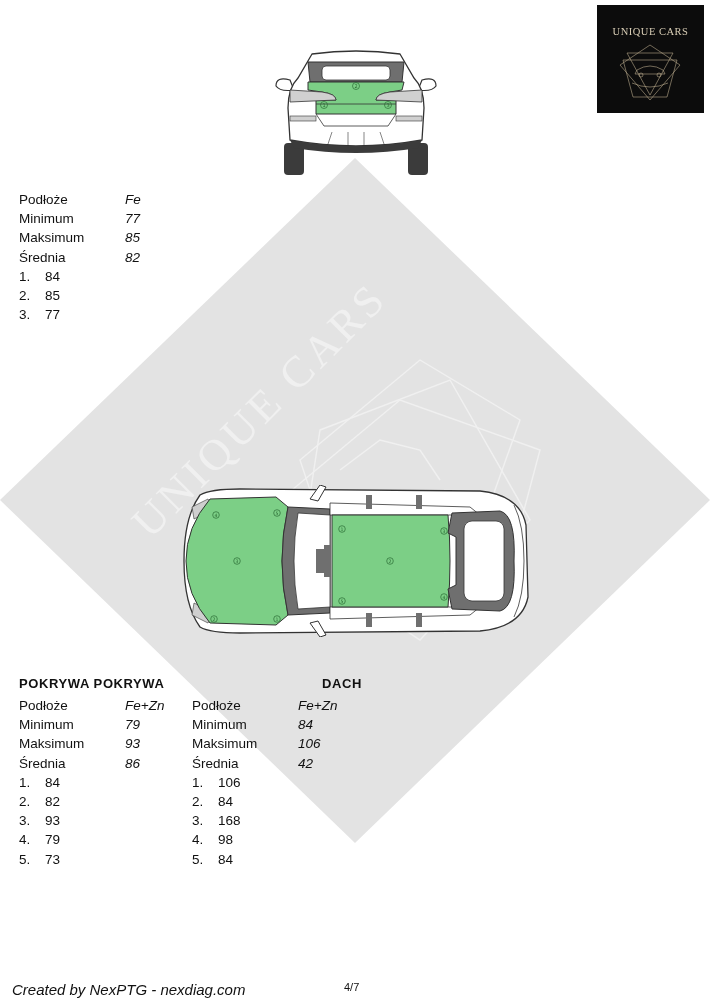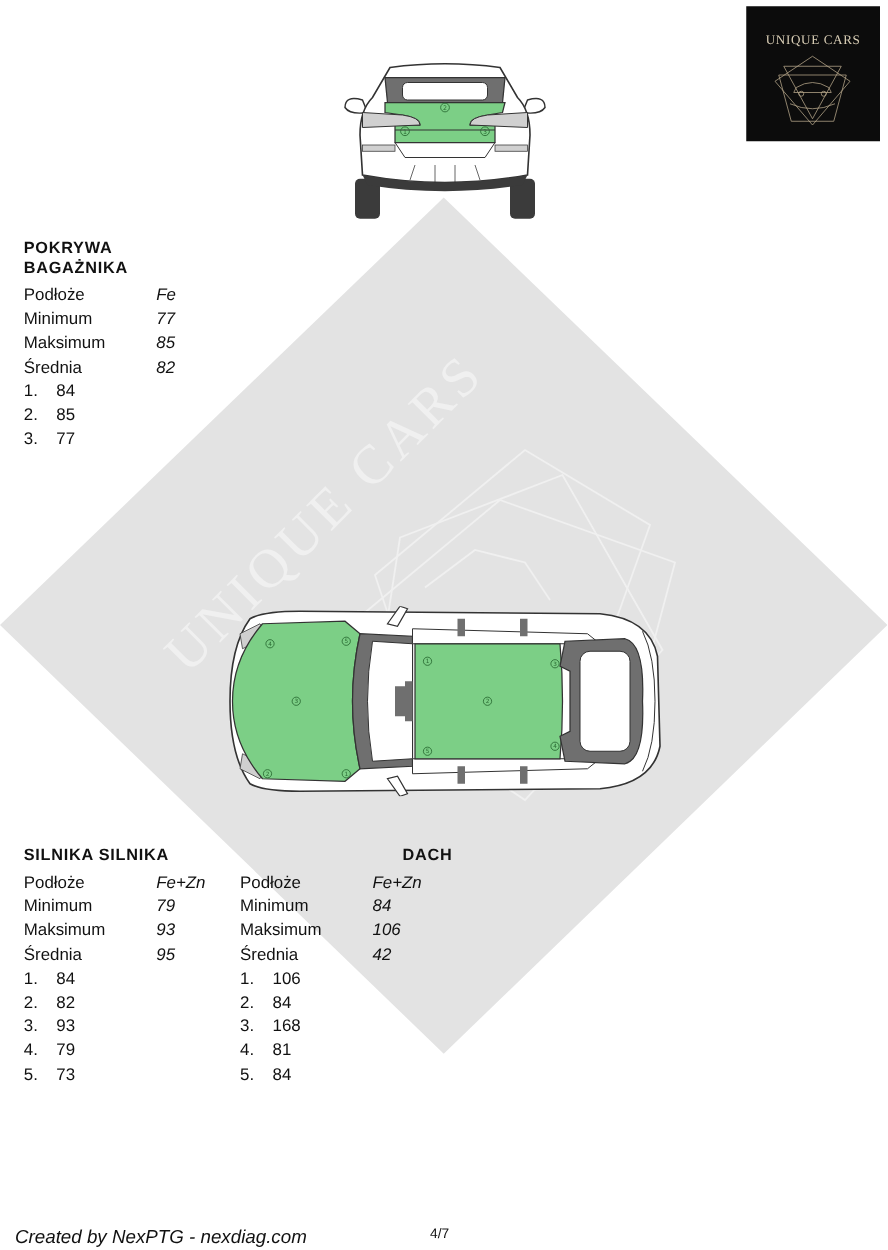--- a/index.html
+++ b/index.html
@@ -146,24 +146,20 @@
     <text x="97" y="29.6">5</text>
     <text x="162" y="45.6">1</text>
     <text x="210" y="77.6">2</text>
     <text x="264" y="47.6">3</text>
     <text x="264" y="113.6">4</text>
     <text x="162" y="117.6">5</text>
   </g>
 </svg>
 
 <div class="panel" style="left:19px; top:190px; width:170px;">
-  <div class="title">
-    <div>POKRYWA</div>
-    <div>BAGAŻNIKA</div>
-  </div>
   <div class="row">
       <span class="k">Podłoże</span>
       <span class="v">Fe</span>
     </div>
   <div class="row">
       <span class="k">Minimum</span>
       <span class="v">77</span>
     </div>
   <div class="row">
       <span class="k">Maksimum</span>
@@ -181,36 +177,36 @@
       <span class="n">2.</span>
       <span class="nv">85</span>
     </div>
   <div class="row">
       <span class="n">3.</span>
       <span class="nv">77</span>
     </div>
 </div>
 
 <div class="panel" style="left:19px; top:676px; width:170px;">
-  <div class="title">SILNIKA SILNIKA</div>
+  <div class="title">POKRYWA POKRYWA</div>
   <div class="row">
       <span class="k">Podłoże</span>
       <span class="v">Fe+Zn</span>
     </div>
   <div class="row">
       <span class="k">Minimum</span>
       <span class="v">79</span>
     </div>
   <div class="row">
       <span class="k">Maksimum</span>
       <span class="v">93</span>
     </div>
   <div class="row">
       <span class="k">Średnia</span>
-      <span class="v">95</span>
+      <span class="v">86</span>
     </div>
   <div class="row">
       <span class="n">1.</span>
       <span class="nv">84</span>
     </div>
   <div class="row">
       <span class="n">2.</span>
       <span class="nv">82</span>
     </div>
   <div class="row">
@@ -252,21 +248,21 @@
   <div class="row">
       <span class="n">2.</span>
       <span class="nv">84</span>
     </div>
   <div class="row">
       <span class="n">3.</span>
       <span class="nv">168</span>
     </div>
   <div class="row">
       <span class="n">4.</span>
-      <span class="nv">81</span>
+      <span class="nv">98</span>
     </div>
   <div class="row">
       <span class="n">5.</span>
       <span class="nv">84</span>
     </div>
 </div>
 
 <div class="footer">Created by NexPTG - nexdiag.com</div>
 <div class="page">4/7</div>
 

